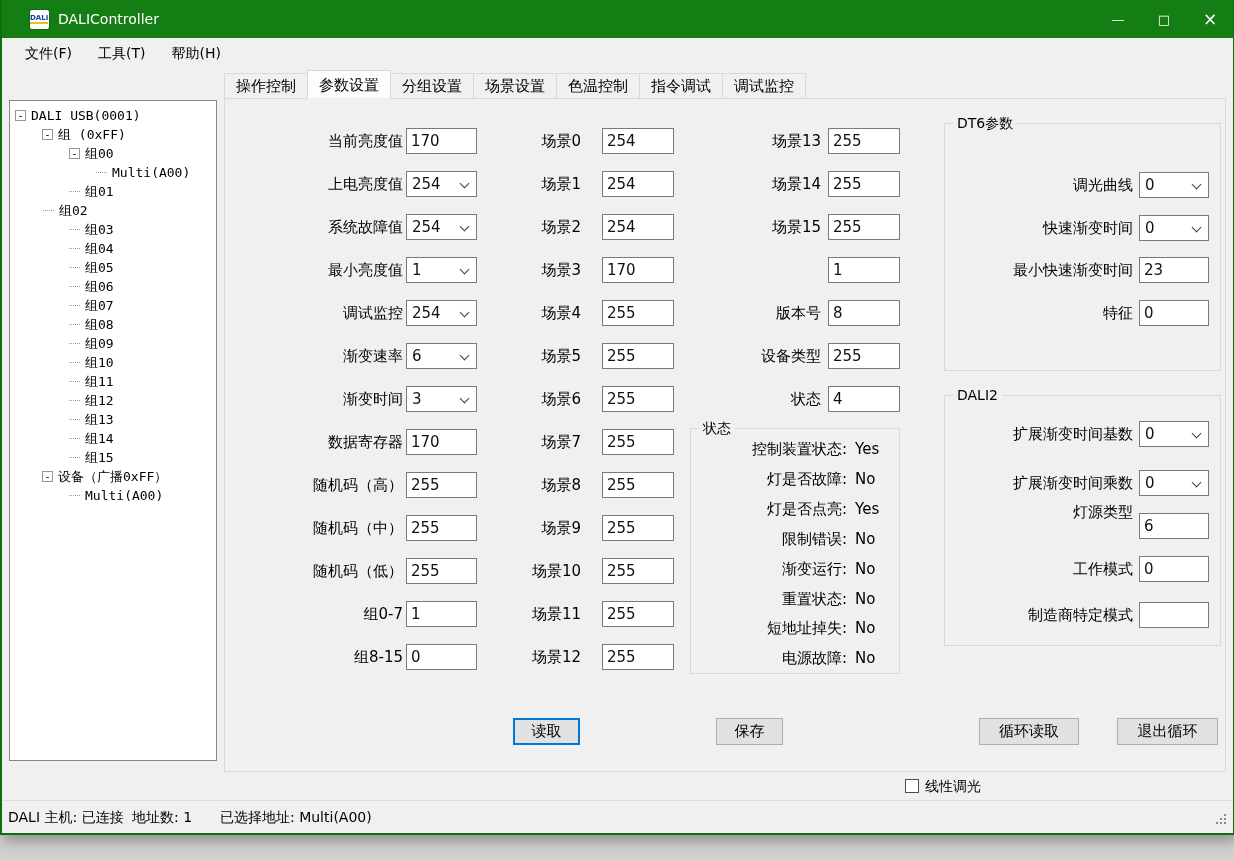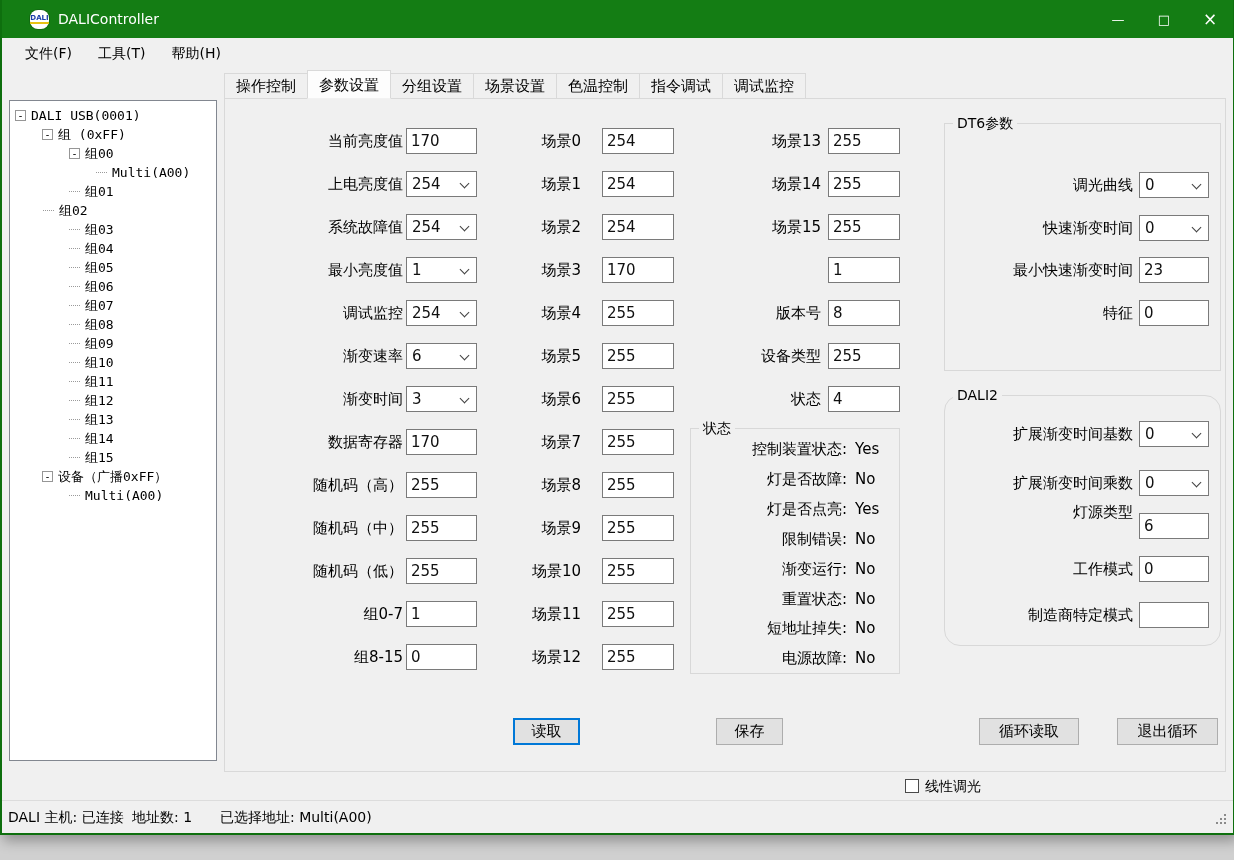--- a/index.html
+++ b/index.html
@@ -3,22 +3,22 @@
 <meta charset="utf-8">
 <style>
   html,body{margin:0;padding:0;}
   .screen{position:relative;width:1234px;height:860px;background:#d0d0d0;overflow:hidden;
           font-family:"DejaVu Sans",sans-serif;color:#000;}
   .window{position:absolute;left:0;top:0;width:1231px;height:833px;background:#f0f0f0;
           border-left:2px solid #0e6f0e;border-right:2px solid #0e6f0e;border-bottom:2px solid #0e6f0e;
           box-sizing:content-box;box-shadow:3px 6px 12px rgba(0,0,0,.3);}
   
   .titlebar{position:absolute;left:0;top:0;right:0;height:38px;background:#147d14;display:flex;align-items:center;}
-  .app-icon{width:19px;height:19px;background:#fff;margin-left:28px;border-radius:8px;
-            display:flex;align-items:center;justify-content:center;box-shadow:0 0 0 1px rgba(0,0,0,.15);}
+  .app-icon{width:19px;height:19px;background:#fff;margin-left:28px;border-radius:2px;
+            display:flex;align-items:center;justify-content:flex-start;box-shadow:0 0 0 1px rgba(0,0,0,.15);}
   .app-icon span{font-size:7px;font-weight:bold;color:#1b3faa;border-bottom:2px solid #e8c314;line-height:8px;}
   .title-text{color:#fff;font-size:14px;margin-left:9px;}
   .win-btns{margin-left:auto;display:flex;height:100%;}
   .win-btn{width:46px;height:100%;display:flex;align-items:center;justify-content:center;color:#fff;font-size:13px;}
   .win-btn.close{font-size:17px;}
   
   .menubar{position:absolute;left:0;top:38px;right:0;height:30px;background:#f0f0f0;display:flex;
            align-items:center;padding-left:10px;font-size:14px;}
   .menu-item{padding:12px 13px;line-height:30px;}
   
@@ -220,21 +220,21 @@
           </div>
           <div class="flabel" style="left: 4px; top: 91px; width: 184px;">快速渐变时间</div>
           <div class="sel" style="left: 194px; top: 91px; width: 70px;">
             <span class="v">0</span>
           </div>
           <div class="flabel" style="left: 4px; top: 133px; width: 184px;">最小快速渐变时间</div>
           <input class="finput" value="23" style="left: 194px; top: 133px; width: 70px;">
           <div class="flabel" style="left: 4px; top: 176px; width: 184px;">特征</div>
           <input class="finput" value="0" style="left: 194px; top: 176px; width: 70px;">
         </div>
-      <div class="groupbox" id="gb-dali2" style="left:719px;top:296px;width:277px;height:251px;border-radius:16px;">
+      <div class="groupbox" id="gb-dali2" style="left:719px;top:296px;width:277px;height:251px;">
         <span class="gtitle">DALI2</span>
       <div class="flabel" style="left: 4px; top: 25px; width: 184px;">扩展渐变时间基数</div>
           <div class="sel" style="left: 194px; top: 25px; width: 70px;">
             <span class="v">0</span>
           </div>
           <div class="flabel" style="left: 4px; top: 74px; width: 184px;">扩展渐变时间乘数</div>
           <div class="sel" style="left: 194px; top: 74px; width: 70px;">
             <span class="v">0</span>
           </div>
           <div class="flabel" style="left: 4px; top: 103px; width: 184px;">灯源类型</div>

